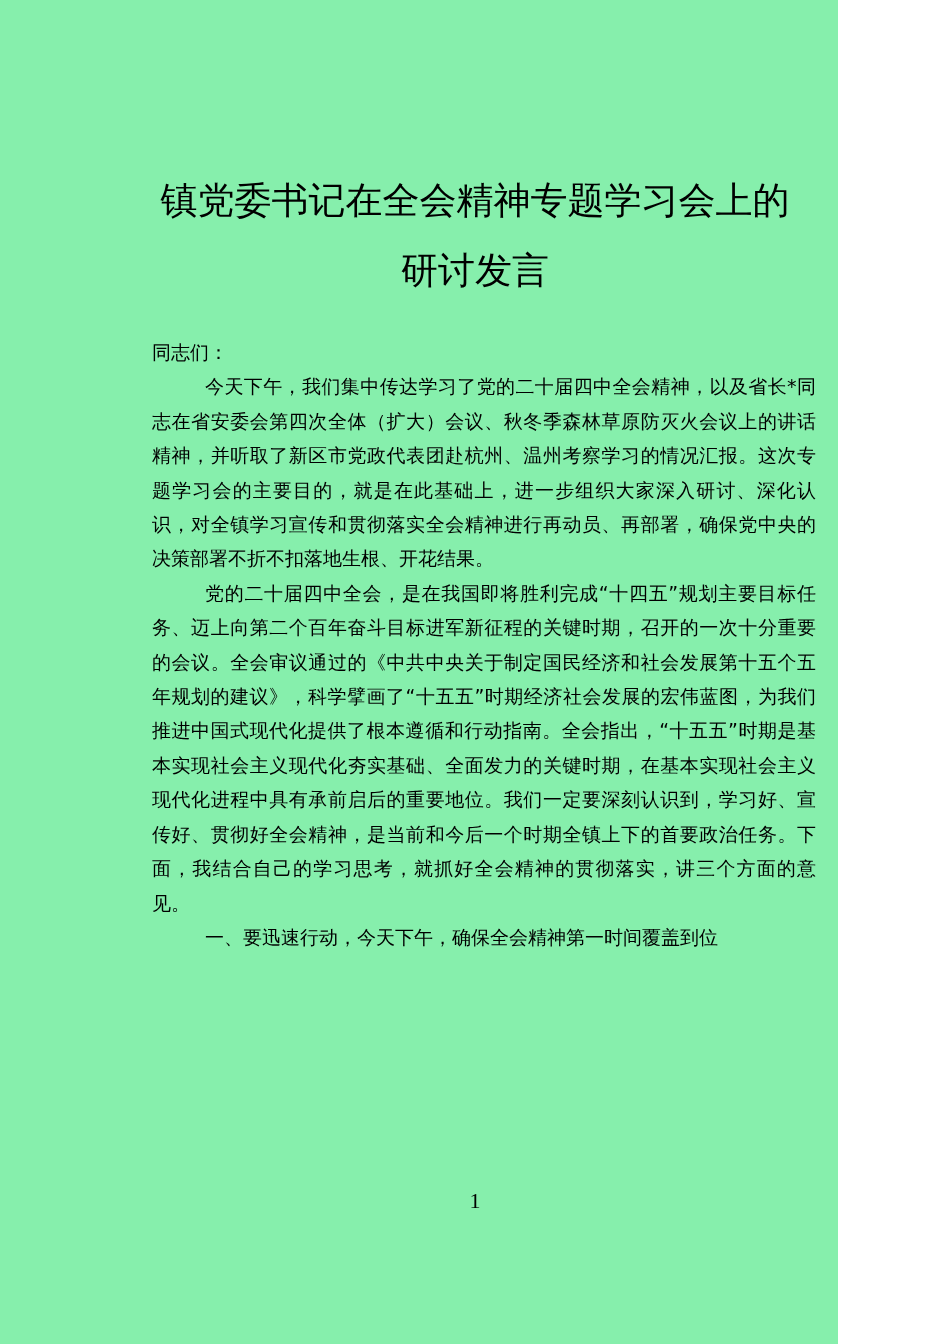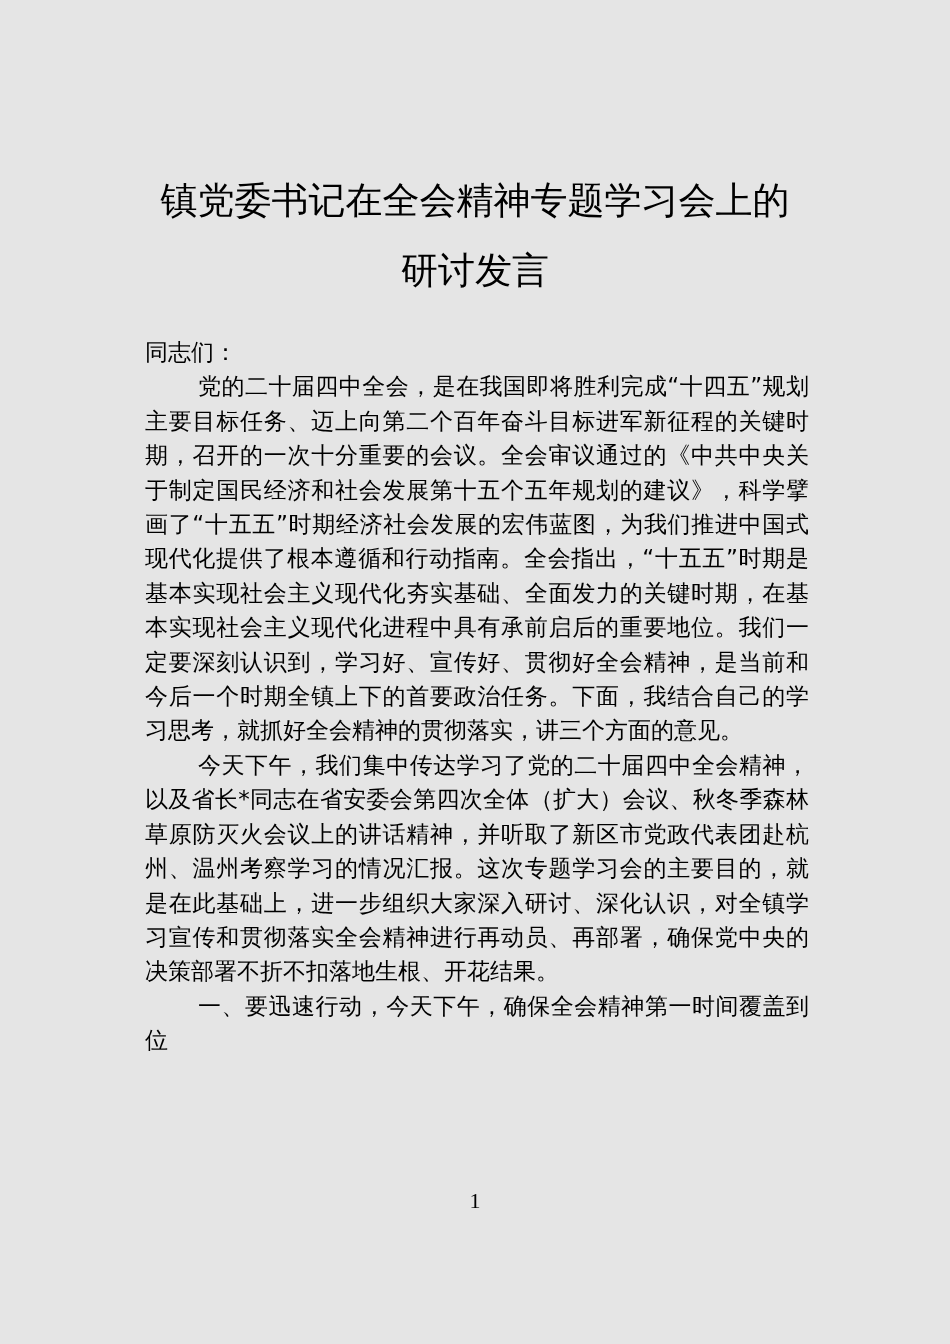--- a/index.html
+++ b/index.html
@@ -1,35 +1,35 @@
 <!DOCTYPE html>
 <html><head>
 <meta charset="utf-8">
 <style>
   html, body { margin: 0; padding: 0; background: #ffffff; }
   body { width: 950px; height: 1344px; position: relative; overflow: hidden;
          font-family: "DejaVu Sans", "Liberation Sans", sans-serif; color: #000; }
-  .page { position: absolute; left: 0; top: 0; width: 950px; height: 1344px; background: #e5e5e5; }
+  .page { position: absolute; left: 0; top: 0; width: 838px; height: 1344px; background: #86efac; }
   .title { position: absolute; left: 145px; width: 660px; top: 166px;
            text-align: center; font-size: 37px; line-height: 70px; letter-spacing: 0px; }
-  .body { position: absolute; left: 145px; top: 335px; width: 664px;
-          font-size: 23px; line-height: 34.4px; text-align: justify; text-justify: inter-character; }
+  .body { position: absolute; left: 152px; top: 335px; width: 664px;
+          font-size: 19px; line-height: 34.4px; text-align: justify; text-justify: inter-character; }
   .body p { margin: 0; }
   .indent { text-indent: 53px; }
   .heading { font-family: "DejaVu Serif", "Liberation Serif", serif; }
   .page-number { position: absolute; top: 1188px; left: 0; width: 950px; text-align: center;
                  font-family: "Liberation Serif", "DejaVu Serif", serif; font-size: 22px; }
 </style>
 </head>
 <body>
 
 <div class="page">
   <div class="title">镇党委书记在全会精神专题学习会上的研讨发言</div>
 
   <div class="body">
     <p>同志们：</p>
+    <p class="indent">今天下午，我们集中传达学习了党的二十届四中全会精神，以及省长*同志在省安委会第四次全体（扩大）会议、秋冬季森林草原防灭火会议上的讲话精神，并听取了新区市党政代表团赴杭州、温州考察学习的情况汇报。这次专题学习会的主要目的，就是在此基础上，进一步组织大家深入研讨、深化认识，对全镇学习宣传和贯彻落实全会精神进行再动员、再部署，确保党中央的决策部署不折不扣落地生根、开花结果。</p>
     <p class="indent">党的二十届四中全会，是在我国即将胜利完成“十四五”规划主要目标任务、迈上向第二个百年奋斗目标进军新征程的关键时期，召开的一次十分重要的会议。全会审议通过的《中共中央关于制定国民经济和社会发展第十五个五年规划的建议》，科学擘画了“十五五”时期经济社会发展的宏伟蓝图，为我们推进中国式现代化提供了根本遵循和行动指南。全会指出，“十五五”时期是基本实现社会主义现代化夯实基础、全面发力的关键时期，在基本实现社会主义现代化进程中具有承前启后的重要地位。我们一定要深刻认识到，学习好、宣传好、贯彻好全会精神，是当前和今后一个时期全镇上下的首要政治任务。下面，我结合自己的学习思考，就抓好全会精神的贯彻落实，讲三个方面的意见。</p>
-    <p class="indent">今天下午，我们集中传达学习了党的二十届四中全会精神，以及省长*同志在省安委会第四次全体（扩大）会议、秋冬季森林草原防灭火会议上的讲话精神，并听取了新区市党政代表团赴杭州、温州考察学习的情况汇报。这次专题学习会的主要目的，就是在此基础上，进一步组织大家深入研讨、深化认识，对全镇学习宣传和贯彻落实全会精神进行再动员、再部署，确保党中央的决策部署不折不扣落地生根、开花结果。</p>
     <p class="indent heading">一、要迅速行动，今天下午，确保全会精神第一时间覆盖到位</p>
   </div>
 
   <div class="page-number">1</div>
 </div>
 
 </body></html>

